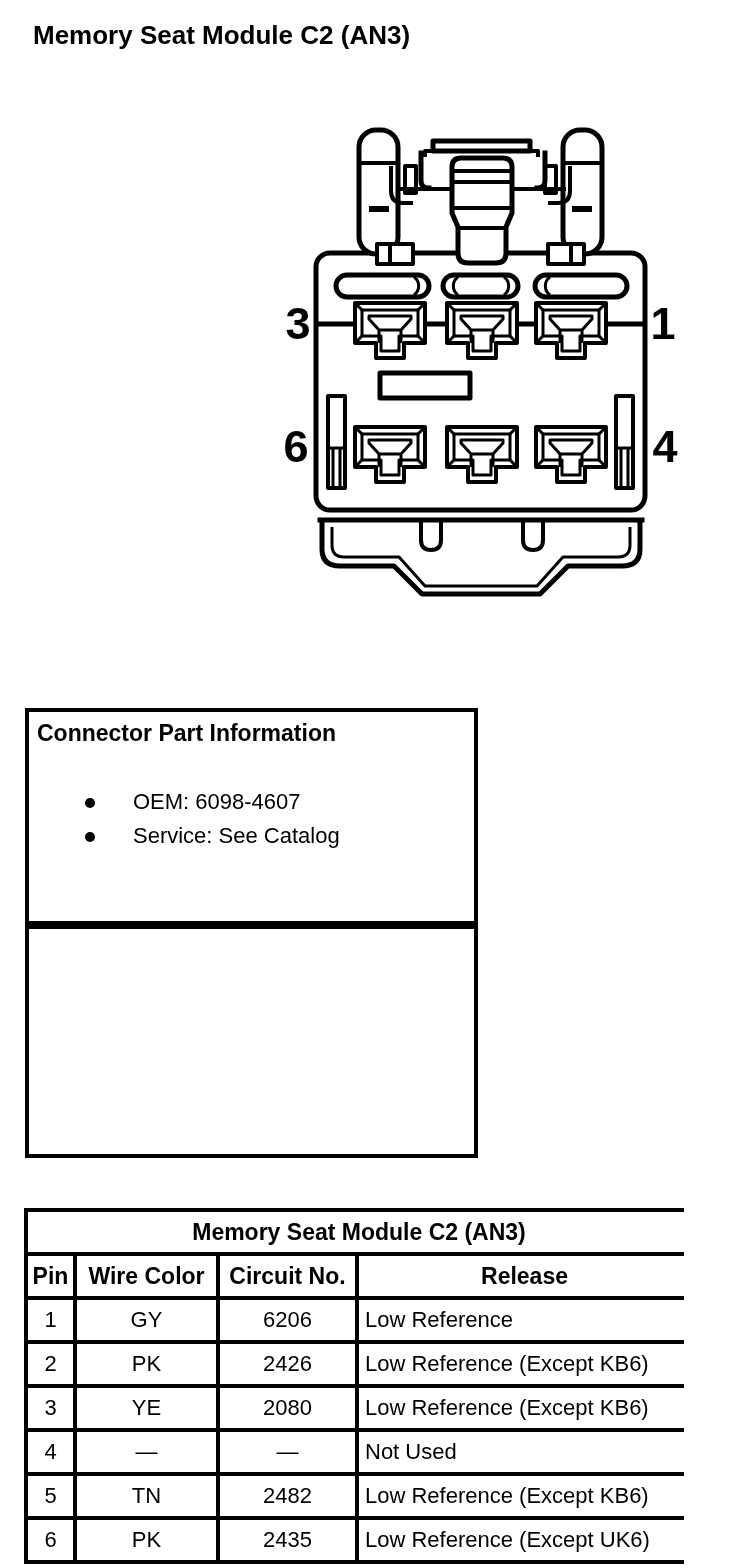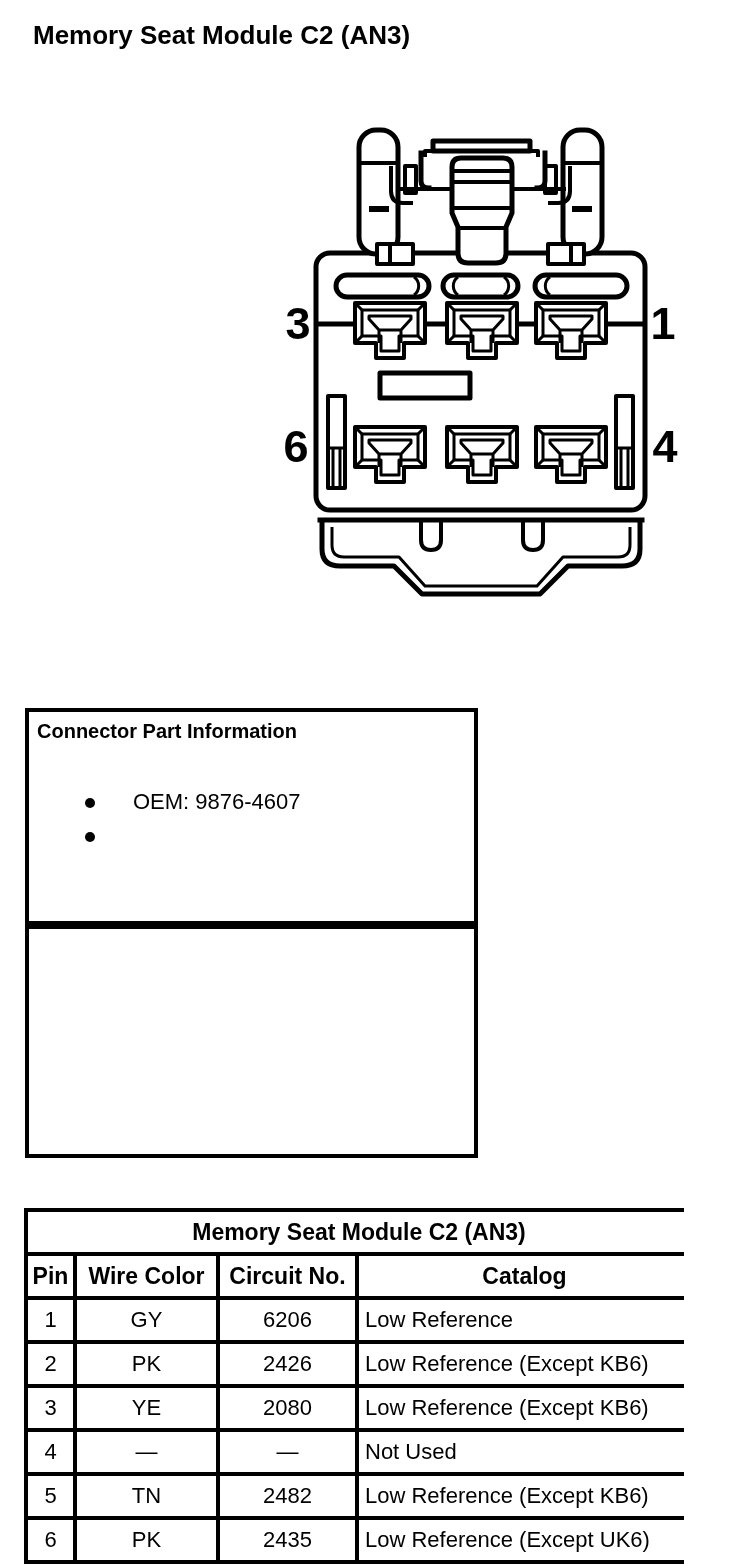--- a/index.html
+++ b/index.html
@@ -26,21 +26,21 @@
   .pinlab{font-family:"Liberation Sans",sans-serif;font-weight:bold;font-size:45px;fill:#000;}
   
   .info-box{
     position:absolute;left:25px;width:453px;
     border:4px solid #000;background:#fff;box-sizing:border-box;
   }
   .box-conn{top:708px;height:217px;}
   .box-term{top:925px;height:233px;}
   .box-heading{
     position:absolute;top:8px;left:8px;
-    font-size:20px;font-weight:bold;white-space:nowrap;text-align:right;
+    font-size:23px;font-weight:bold;white-space:nowrap;text-align:right;
   }
   .bullet-list{position:absolute;left:0;top:74px;width:100%;margin:0;padding:0;list-style:none;}
   .box-term .bullet-list{top:78px;}
   .bullet-list li{position:relative;height:34px;}
   .bullet-dot{
     position:absolute;left:56px;top:12px;width:10px;height:10px;
     border-radius:50%;background:#000;
   }
   .bullet-text{
     position:absolute;left:104px;top:3px;
@@ -152,24 +152,25 @@
     <text class="pinlab" x="663" y="339" text-anchor="middle">1</text>
     <text class="pinlab" x="296" y="462" text-anchor="middle">6</text>
     <text class="pinlab" x="665" y="462" text-anchor="middle">4</text>
   </svg>
 
   <section class="info-box box-conn">
     <div class="box-heading">Connector Part Information</div>
     <ul class="bullet-list">
       <li>
         <span class="bullet-dot"></span>
-        <span class="bullet-text">OEM: 9876-4607</span>
+        <span class="bullet-text">OEM: 6098-4607</span>
       </li>
       <li>
         <span class="bullet-dot"></span>
+        <span class="bullet-text">Service: See Catalog</span>
       </li>
     </ul>
   </section>
 
   <section class="info-box box-term">
   </section>
 
   <table class="pinout-table">
     <colgroup>
       <col style="width:49px">
@@ -178,21 +179,21 @@
         <col style="width:335px">
     </colgroup>
     <tbody>
       <tr>
         <td class="t-title" colspan="4">Memory Seat Module C2 (AN3)</td>
       </tr>
       <tr>
         <th>Pin</th>
         <th>Wire Color</th>
         <th>Circuit No.</th>
-        <th>Catalog</th>
+        <th>Release</th>
       </tr>
       <tr>
         <td class="c-center">1</td>
         <td class="c-center">GY</td>
         <td class="c-center">6206</td>
         <td class="c-func">Low Reference</td>
       </tr>
       <tr>
         <td class="c-center">2</td>
         <td class="c-center">PK</td>

